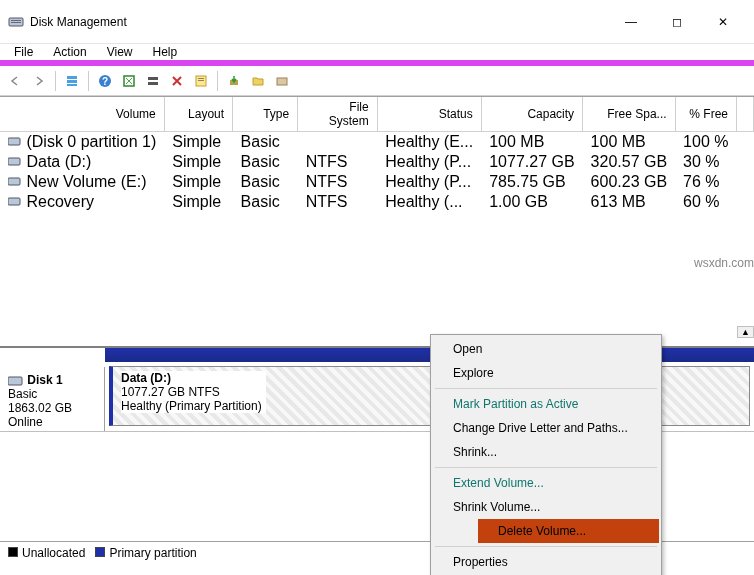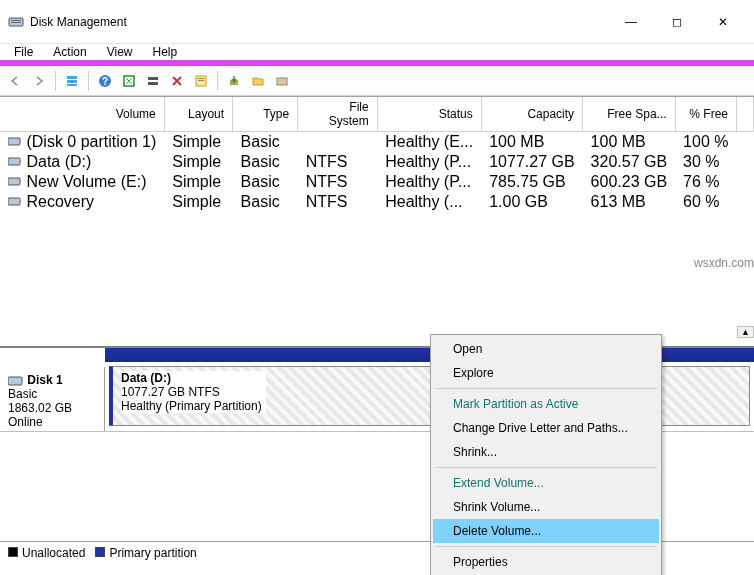--- a/index.html
+++ b/index.html
@@ -129,21 +129,21 @@
       top: 334px;
       width: 232px;
       background: #f0f0f0;
       border: 1px solid #a0a0a0;
       box-shadow: 2px 2px 4px rgba(0,0,0,0.25);
       padding: 2px;
       font-size: 12px;
       z-index: 10;
     }
     .ctx-item { padding: 5px 20px; cursor: default; }
-    .ctx-item.highlighted { background:#7dd3fc; }
+    .ctx-item.highlighted { background:#c2410c;margin-left:45px; }
     .ctx-item.disabled { color:#0f766e; }
     .ctx-sep { height:1px; background:#d0d0d0; margin: 3px 2px; }
     .watermark {
       position:absolute; right:0; top:260px;
       font-size:12px; color:#888;
       transform: translateY(-4px);
     }
     .scroll-arrow {
       position: absolute;
       right: 0;

